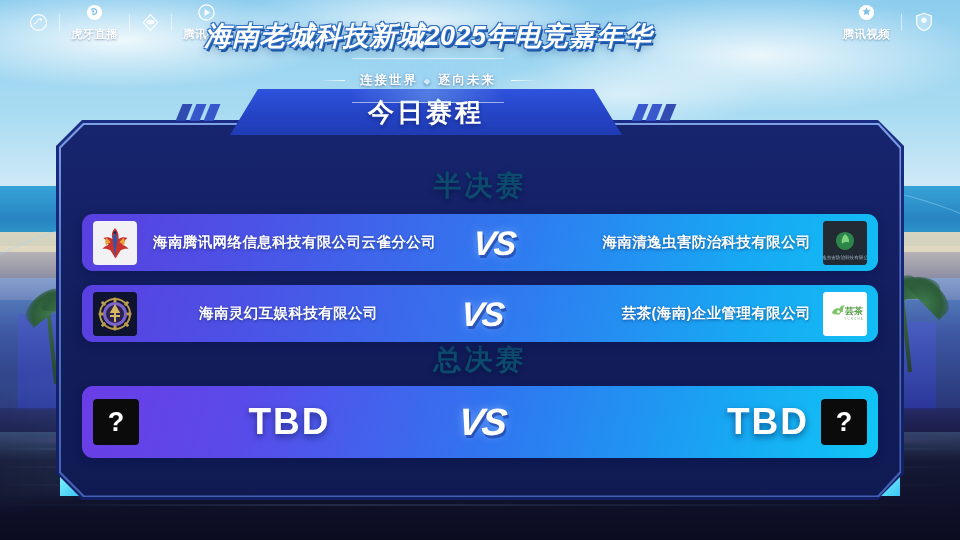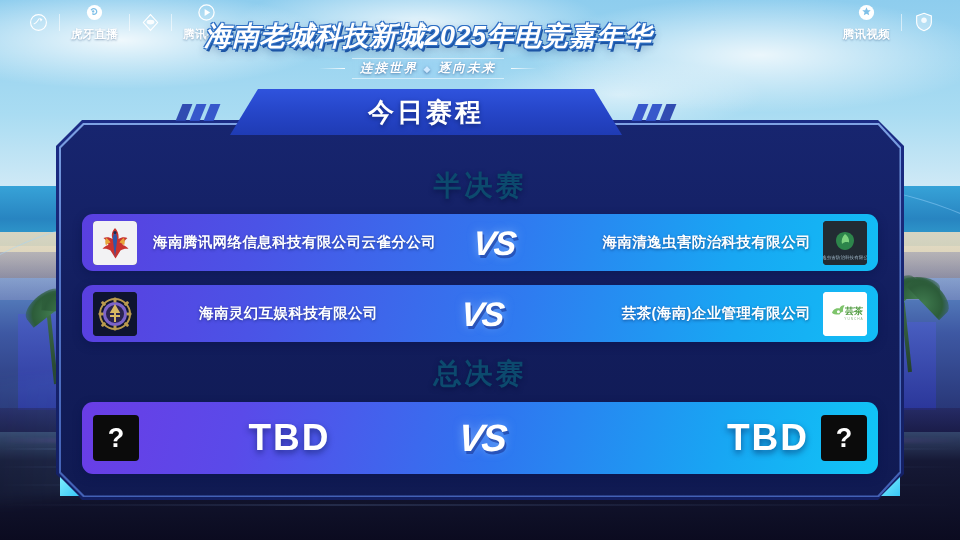--- a/index.html
+++ b/index.html
@@ -100,22 +100,22 @@
       1px 1px 0 #2e6fc4, -1px 1px 0 #2e6fc4, 1px -1px 0 #2e6fc4, -1px -1px 0 #2e6fc4,
       2px 3px 0 #1d55a5, 0 4px 8px rgba(12,50,110,.45);
   }
   .subwrap {
     margin-top:6px; display:inline-flex; align-items:center; justify-content:center; gap:7px;
     position:relative;
   }
   .sub-line { width:26px; height:1px; background:linear-gradient(90deg,rgba(255,255,255,0),rgba(255,255,255,.9)); }
   .sub-line.r { background:linear-gradient(270deg,rgba(255,255,255,0),rgba(255,255,255,.9)); }
   .subtitle {
-    font-size:12.5px; font-weight:700; font-style:italic; color:#ffffff; letter-spacing:2px;
-    text-shadow:0 1px 3px rgba(20,60,120,.6); padding:1px 8px;
+    font-size:12.5px; font-weight:700; color:#ffffff; letter-spacing:2px;
+    text-shadow:0 1px 3px rgba(20,60,120,.6); padding:13px 8px;
     border-top:1px solid rgba(255,255,255,.55); border-bottom:1px solid rgba(255,255,255,.55);
     background:linear-gradient(90deg,rgba(255,255,255,0),rgba(150,205,245,.35),rgba(255,255,255,0));
   }
   .diamond { color:#cfe9ff; font-size:9px; }
 
   
   .bannerrow {
     position:absolute; left:0; top:88px; width:852px; height:48px; z-index:28;
     display:flex; align-items:center; justify-content:center;
   }
@@ -165,21 +165,21 @@
 
   .panel-content { position:absolute; inset:0; z-index:5; padding:30px 26px 20px; }
 
   
   .section-head {
     text-align:center; font-size:28px; font-weight:900; color:#0c4a6e;
     letter-spacing:3px; line-height:1;
     text-shadow:0 2px 5px rgba(5,15,60,.7);
   }
   .sh-semi { margin-top:22px; }
-  .sh-final { margin-top:20px;font-family:Liberation Mono, monospace; }
+  .sh-final { margin-top:4px; }
 
   
   .match {
     position:relative; height:57px; margin-top:14px;
     border-radius:11px;
     background:linear-gradient(104deg,#5a3fe0 0%,#4b53e6 22%,#2f7bf0 55%,#18a7f3 82%,#12bdf5 100%);
     display:flex; align-items:center; box-shadow:0 3px 10px rgba(6,18,70,.45);
   }
   .match.final {
     height:72px; margin-top:12px;

